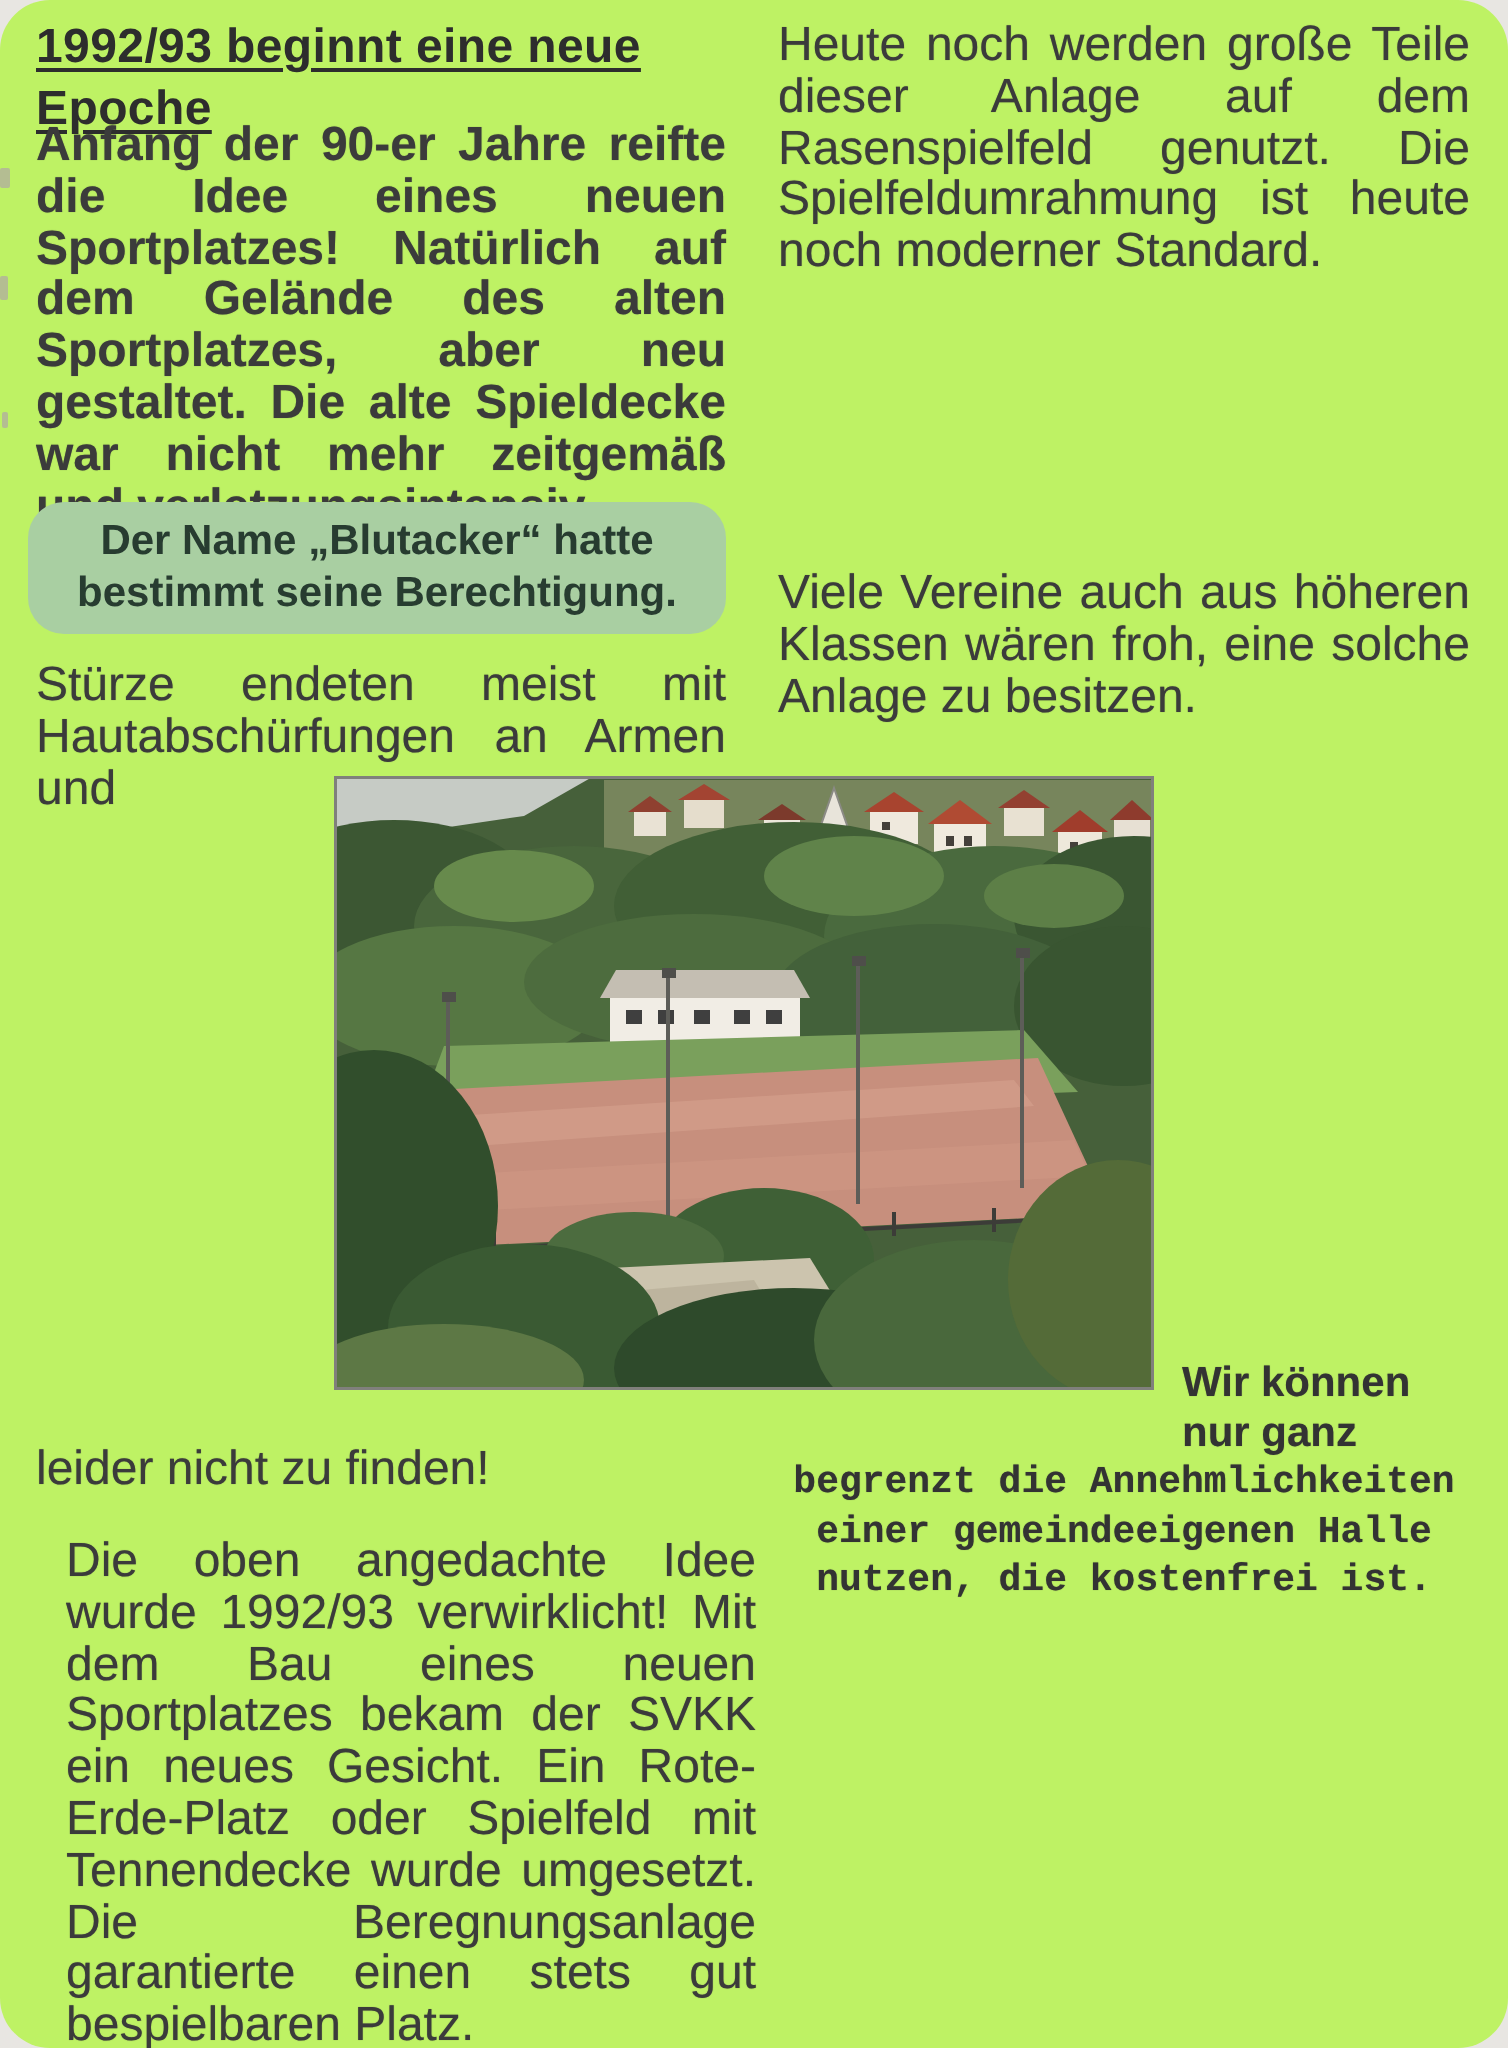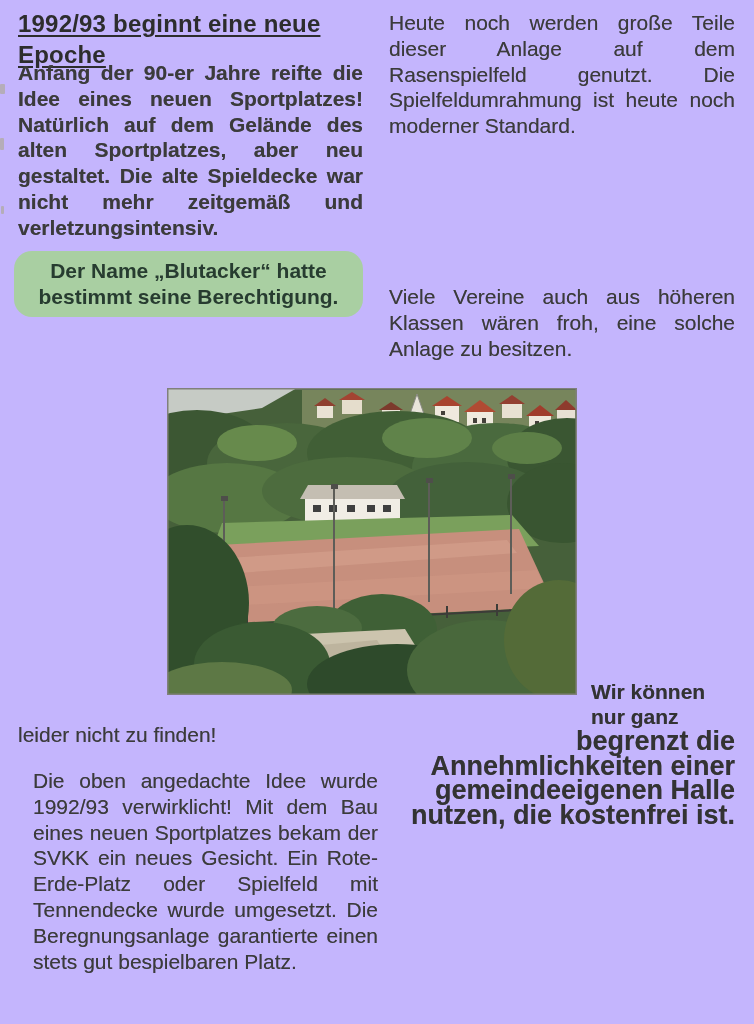--- a/index.html
+++ b/index.html
@@ -1,29 +1,30 @@
 <!DOCTYPE html>
 <html lang="de"><head>
 <meta charset="utf-8">
 <style>
   html,body{margin:0;padding:0;background:#e8e6e2;}
   .page{
     position:relative;width:754px;height:1024px;margin:0 auto;
-    background:#c4b5fd;overflow:hidden;
+    background:#bef264;overflow:hidden;
     font-family:"Liberation Sans","DejaVu Sans",sans-serif;
     color:#3b3b3b;
+    border-radius:25px;
   }
   .abs{position:absolute;}
   .heading{
     left:18px;top:8px;width:342px;
     font-size:24px;font-weight:bold;line-height:31px;color:#2d2d2d;
     text-decoration:underline;text-underline-offset:3px;letter-spacing:.2px;
   }
   .para{
-    font-size:21px;line-height:25.8px;text-align:justify;
+    font-size:24px;line-height:25.8px;text-align:justify;
     text-shadow:0 0 .5px rgba(59,59,59,.55);
   }
   .green-box{
     left:14px;top:251px;width:349px;height:66px;border-radius:18px;
     background:#a9cfa2;display:flex;align-items:center;justify-content:center;
   }
   .green-box-text{
     font-size:21px;font-weight:bold;line-height:26px;text-align:center;
     color:#273c30;padding:0 18px;
   }
@@ -38,23 +39,24 @@
   .p-heute{left:389px;top:10px;width:346px;}
   .p-highlight{left:389px;top:140px;width:346px;word-spacing:-6px;}
   .p-vereine{left:389px;top:284px;width:346px;}
   .p-aber{left:586px;top:384px;width:151px;line-height:25.3px;}
   .p-halle-right{
     left:591px;top:680px;width:146px;font-size:21px;font-weight:bold;
     line-height:24.5px;color:#333;
     text-shadow:0 0 .5px rgba(59,59,59,.55);
   }
   .p-halle-center{
-    left:389px;top:729px;width:346px;font-size:27px;font-weight:bold;
-    line-height:24.5px;text-align:right;color:#333;
+    left:389px;top:729px;width:346px;font-size:19px;font-weight:bold;
+    line-height:24.5px;text-align:center;color:#333;
     text-shadow:0 0 .5px rgba(59,59,59,.55);
+    font-family:Liberation Mono, monospace;
   }
   .p-1993{left:389px;top:820px;width:346px;}
   .lead{font-weight:bold;color:#303030;}
   .photo{left:167px;top:388px;width:410px;height:307px;}
   .speck{background:#b0aba2;opacity:.75;border-radius:1px;}
   .s1{left:0;top:84px;width:5px;height:10px;}
   .s2{left:0;top:138px;width:4px;height:12px;}
   .s3{left:1px;top:206px;width:3px;height:8px;}
 </style>
 </head>
@@ -67,20 +69,21 @@
   <div class="abs speck s3"></div>
 
   <div class="abs heading">1992/93 beginnt eine neue Epoche</div>
 
   <div class="abs para p-intro">Anfang der 90-er Jahre reifte die Idee eines neuen Sportplatzes! Natürlich auf dem Gelände des alten Sportplatzes, aber neu gestaltet. Die alte Spieldecke war nicht mehr zeitgemäß und verletzungsintensiv.</div>
 
   <div class="abs green-box" style="background-color: rgb(169, 207, 162);">
     <div class="green-box-text" style="color: rgb(39, 60, 48);">Der Name „Blutacker“ hatte bestimmt seine Berechtigung.</div>
   </div>
 
+  <div class="abs para p-wide">Stürze endeten meist mit Hautabschürfungen an Armen und</div>
 
 
   <div class="abs para p-tail">leider nicht zu finden!</div>
 
   <div class="abs para p-umsetzung">Die oben angedachte Idee wurde 1992/93 verwirklicht! Mit dem Bau eines neuen Sportplatzes bekam der SVKK ein neues Gesicht. Ein Rote-Erde-Platz oder Spielfeld mit Tennendecke wurde umgesetzt. Die Beregnungsanlage garantierte einen stets gut bespielbaren Platz.</div>
 
   <div class="abs para p-heute">Heute noch werden große Teile dieser Anlage auf dem Rasenspielfeld genutzt. Die Spielfeldumrahmung ist heute noch moderner Standard.</div>
 
 
   <div class="abs para p-vereine">Viele Vereine auch aus höheren Klassen wären froh, eine solche Anlage zu besitzen.</div>

